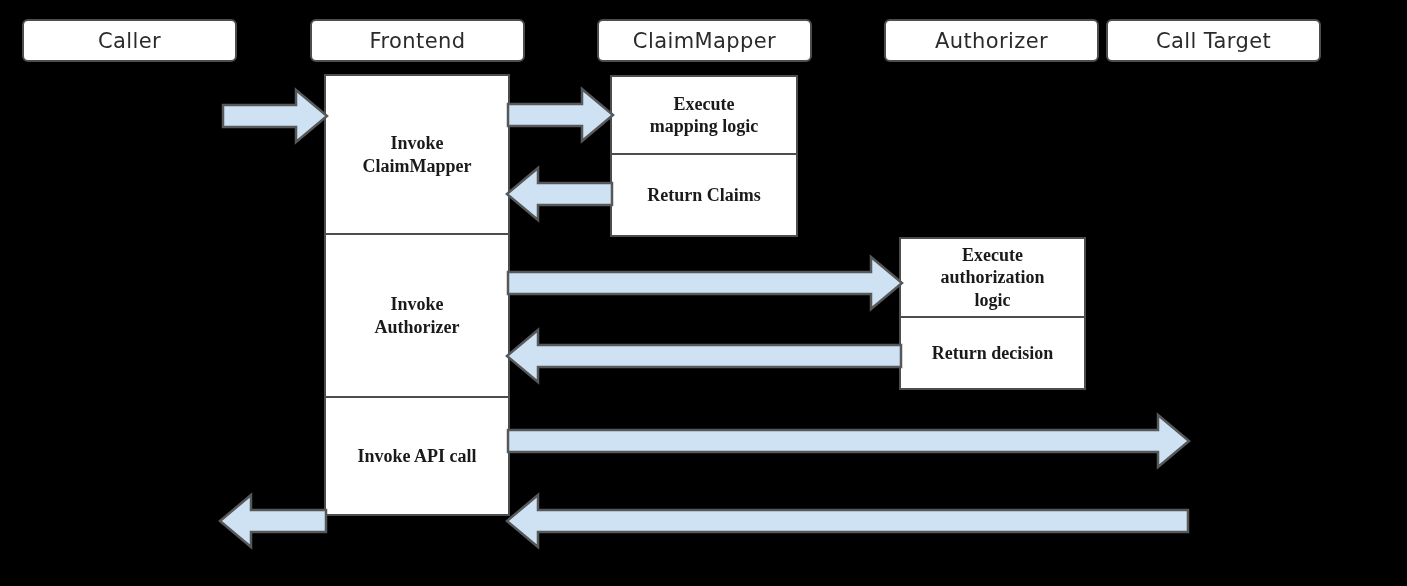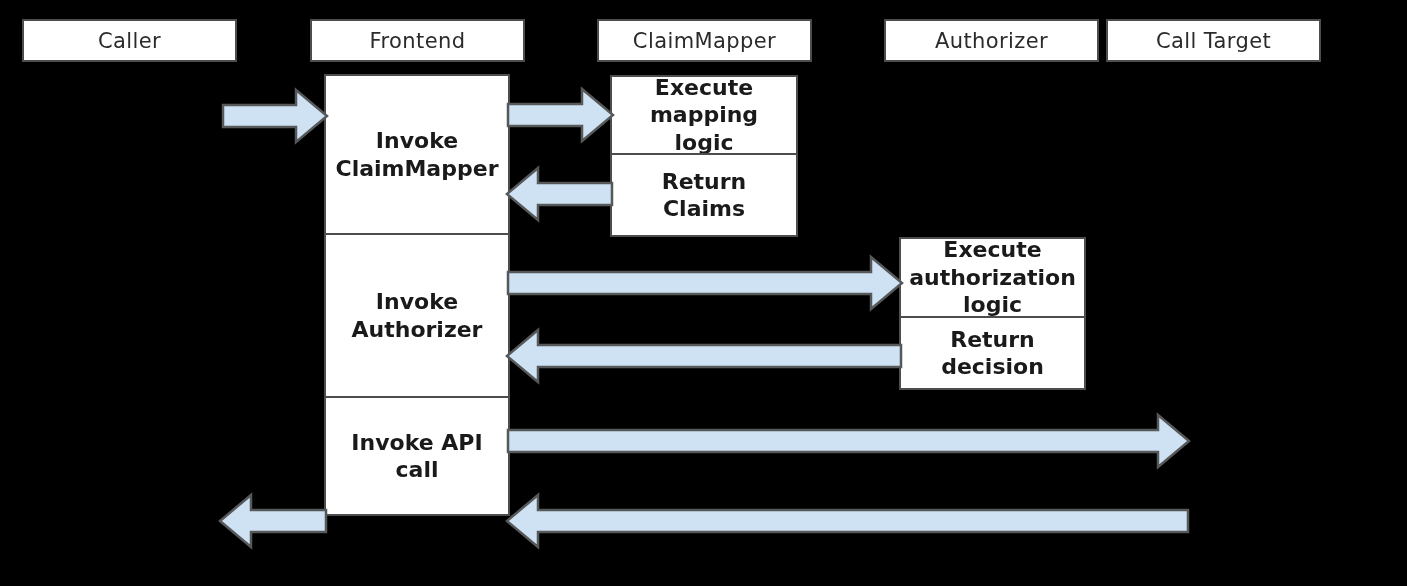--- a/index.html
+++ b/index.html
@@ -23,27 +23,29 @@
     color: var(--text, #1a1a1a);
   }
   .header {
     font-size: 21px;
     font-weight: normal;
     letter-spacing: 0.4px;
     color: #2b2b2b;
     height: 43px;
     width: 215px;
     top: 19px;
+    border-radius: 6px;
   }
   .label {
     font-weight: bold;
-    font-size: 22px;
+    font-size: 18px;
     line-height: 1.25;
     white-space: pre-line;
     padding: 2px 6px;
+    font-family: Liberation Serif, serif;
   }
   .arrow-layer {
     position: absolute;
     left: 0; top: 0;
     pointer-events: none;
   }
 </style>
 </head>
 <body>
 

